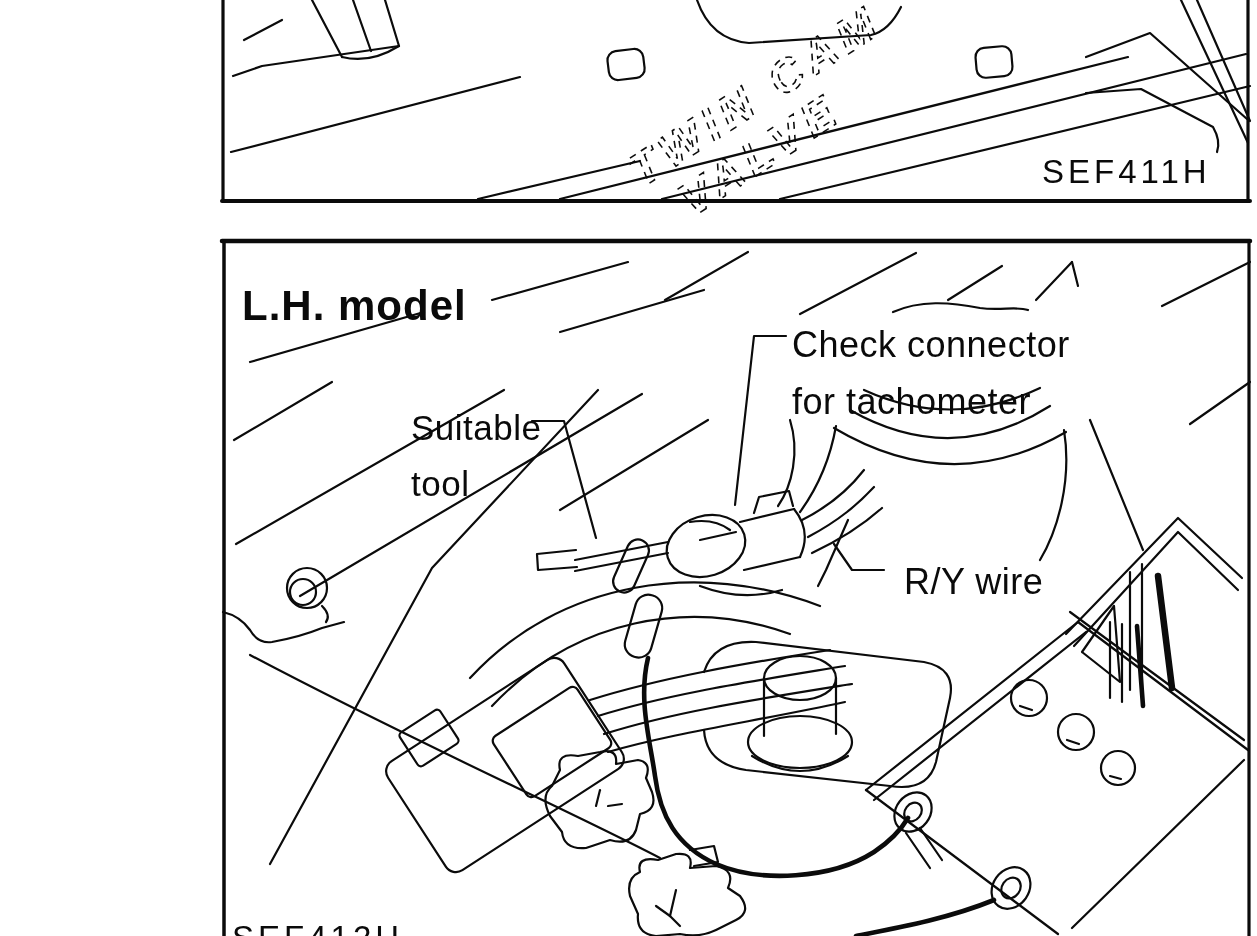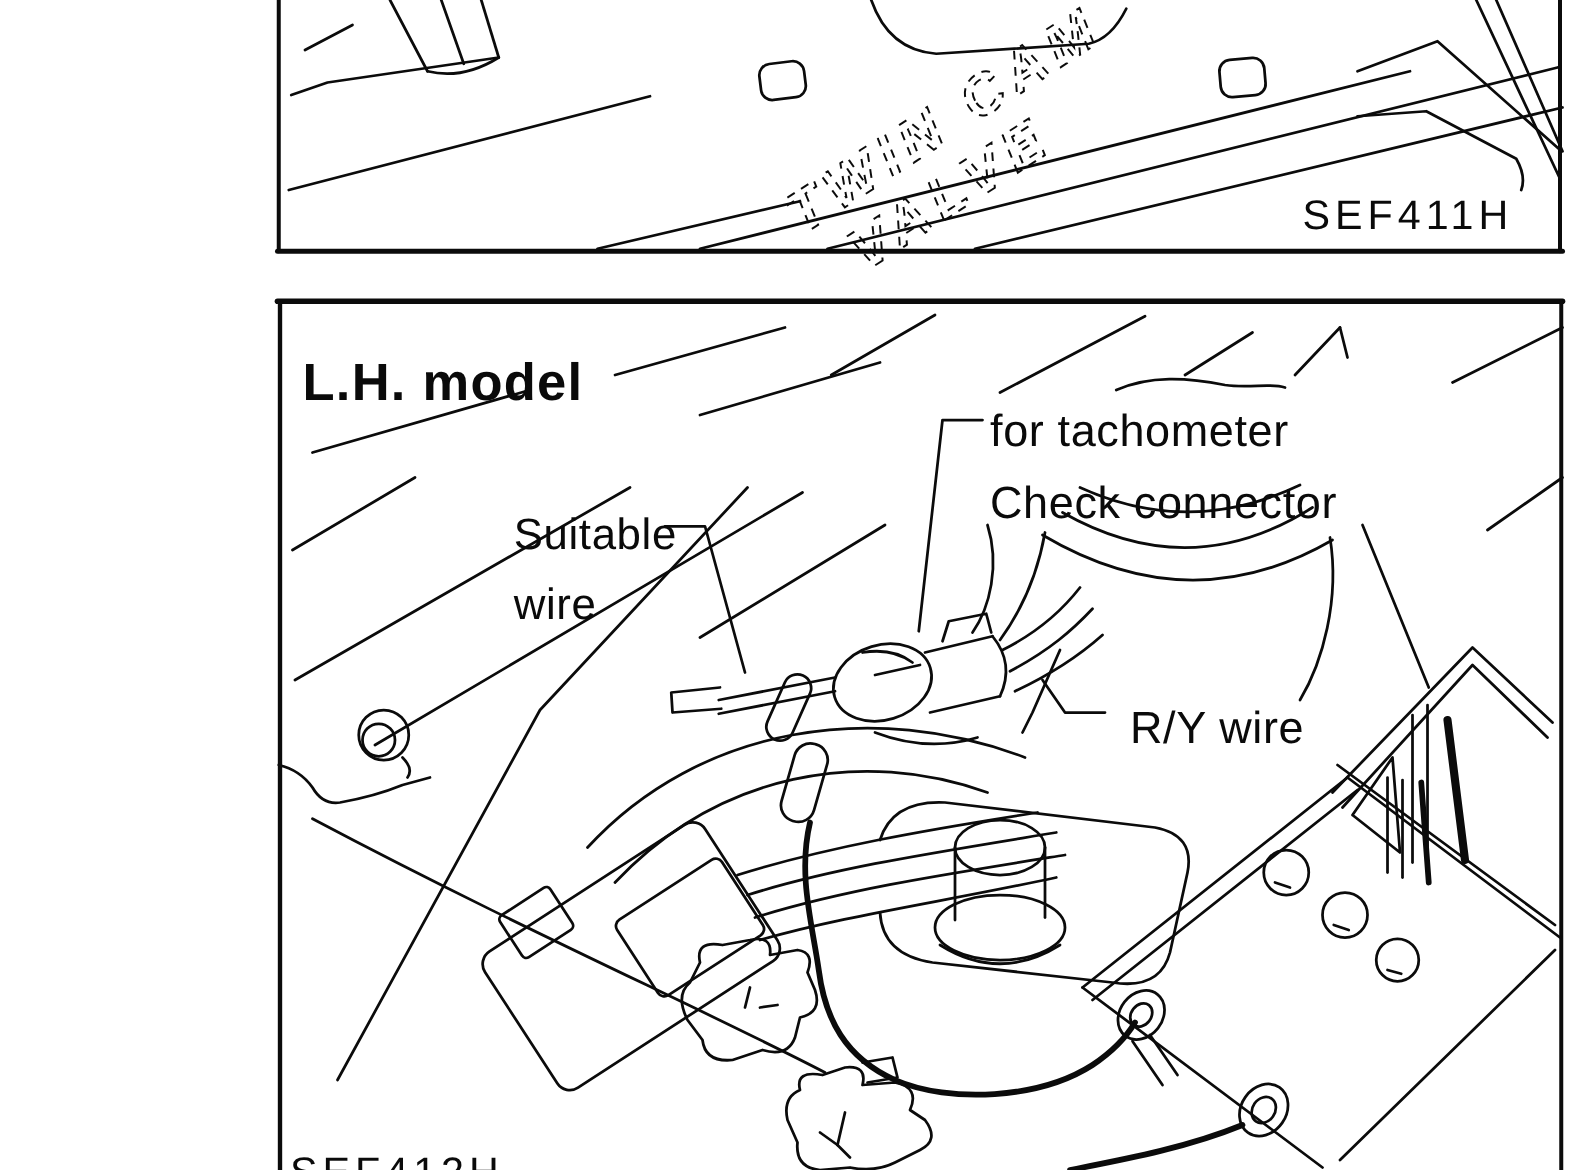--- a/index.html
+++ b/index.html
@@ -220,24 +220,24 @@
       <path d="M690,850 L714,846 L718,862 L694,866"></path>
     </g>
   </svg>
 
   <div class="lbl fig-code" style="left:1042px;top:153px;">SEF411H</div>
 
   <div class="lbl panel-title" style="left:242px;top:250px;margin-top:32px;">L.H. model</div>
 
   <div class="lbl callout" style="left:367px;top:400px;">
     <div>Suitable</div>
-    <div>wire</div>
+    <div>tool</div>
   </div>
 
   <div class="lbl callout2" style="left:792px;top:316px;">
+    <div>Check connector</div>
     <div>for tachometer</div>
-    <div>Check connector</div>
   </div>
 
   <div class="lbl callout2" style="left:904px;top:553px;">R/Y wire</div>
 
   <div class="lbl fig-code" style="left:232px;top:919px;">SEF412H</div>
 </div>
 
 </body></html>

